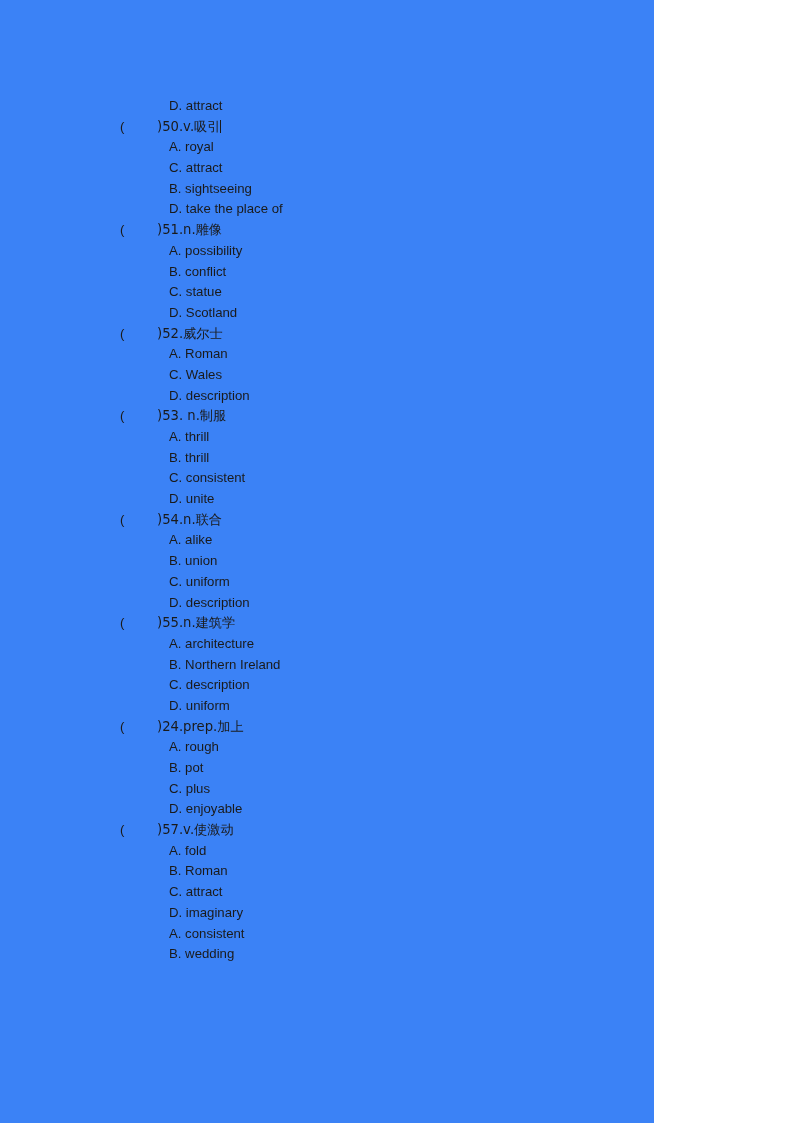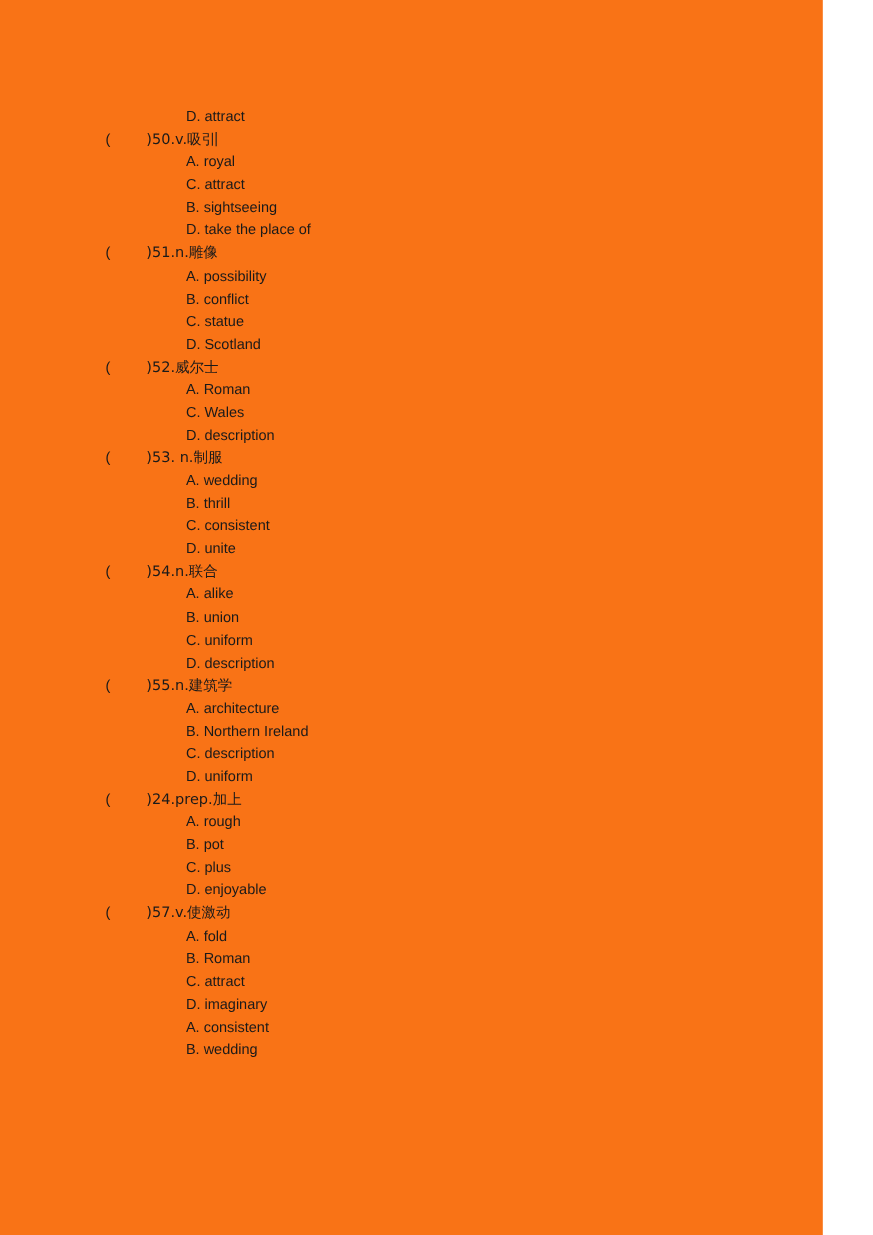--- a/index.html
+++ b/index.html
@@ -8,23 +8,23 @@
     padding: 0;
     background: #ffffff;
   }
   body {
     font-family: "Liberation Sans", "DejaVu Sans", sans-serif;
     color: #1a1a1a;
     -webkit-font-smoothing: antialiased;
   }
   .page {
     position: relative;
-    width: 748px;
+    width: 654px;
     height: 1123px;
-    background: #f97316;
+    background: #3b82f6;
     overflow: hidden;
     box-sizing: border-box;
   }
   .content {
     position: absolute;
     left: 0;
     top: 96px;
     width: 794px;
   }
   .line {
@@ -33,21 +33,21 @@
     font-size: 13.2px;
     white-space: pre;
     color: #1a1a1a;
   }
   
   .opt {
     padding-left: 169px;
   }
   
   .question {
-    padding-left: 96px;
+    padding-left: 120px;
     position: relative;
   }
   .question .paren-open {
     display: inline-block;
     width: 37px;
   }
   .question .stem {
     display: inline;
   }
   .caret {
@@ -77,21 +77,21 @@
         <div class="line question"><span class="paren-open">(</span><span class="stem cjk">)51.n.雕像</span></div>
         <div class="line opt">A. possibility</div>
         <div class="line opt">B. conflict</div>
         <div class="line opt">C. statue</div>
         <div class="line opt">D. Scotland</div>
         <div class="line question"><span class="paren-open">(</span><span class="stem cjk">)52.威尔士</span></div>
         <div class="line opt">A. Roman</div>
         <div class="line opt">C. Wales</div>
         <div class="line opt">D. description</div>
         <div class="line question"><span class="paren-open">(</span><span class="stem cjk">)53. n.制服</span></div>
-        <div class="line opt">A. wedding</div>
+        <div class="line opt">A. thrill</div>
         <div class="line opt">B. thrill</div>
         <div class="line opt">C. consistent</div>
         <div class="line opt">D. unite</div>
         <div class="line question"><span class="paren-open">(</span><span class="stem cjk">)54.n.联合</span></div>
         <div class="line opt">A. alike</div>
         <div class="line opt">B. union</div>
         <div class="line opt">C. uniform</div>
         <div class="line opt">D. description</div>
         <div class="line question"><span class="paren-open">(</span><span class="stem cjk">)55.n.建筑学</span></div>
         <div class="line opt">A. architecture</div>

